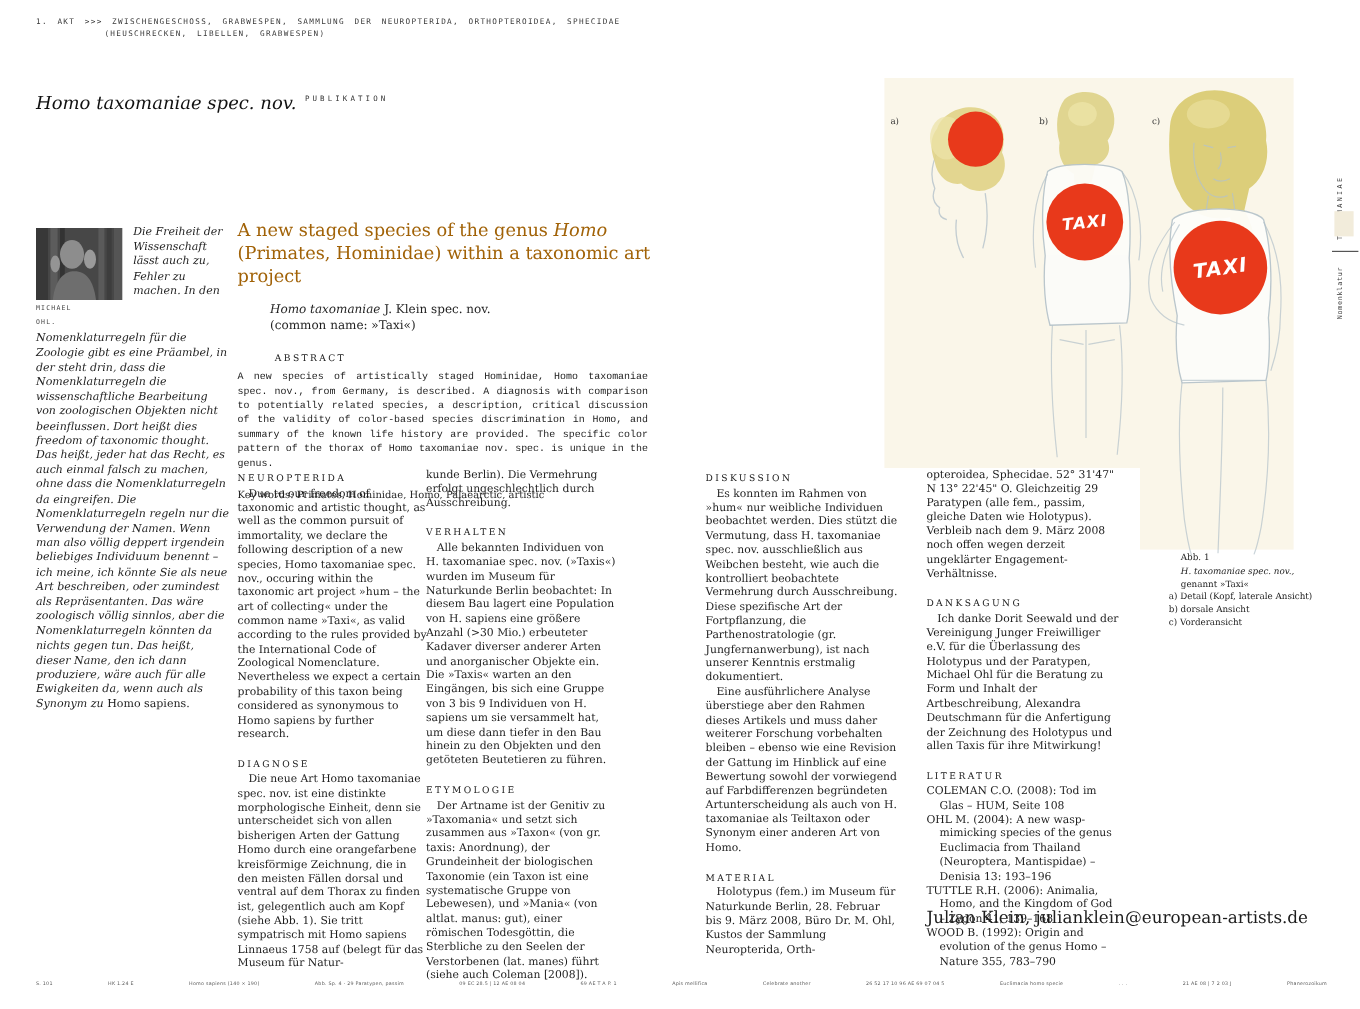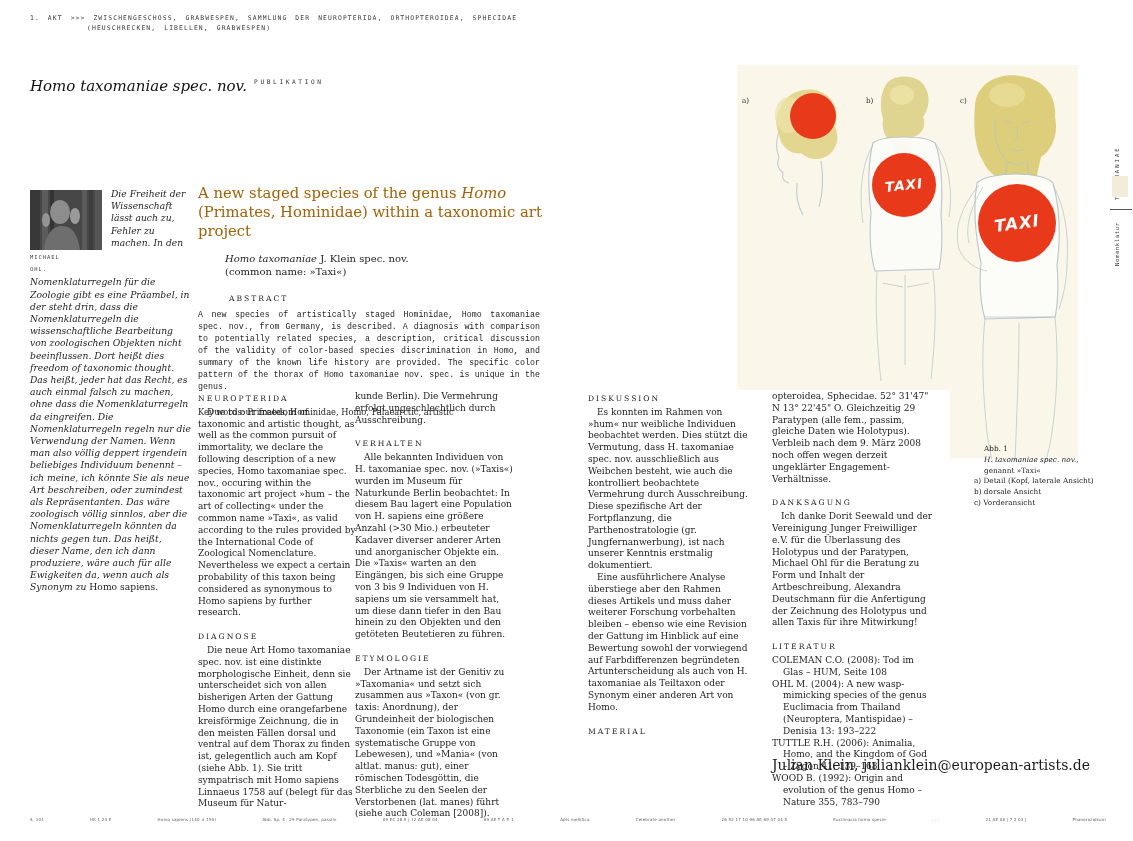--- a/index.html
+++ b/index.html
@@ -45,21 +45,21 @@
   .ref{padding-left:11px;text-indent:-11px;margin:0;}
   .contact{position:absolute;left:772px;top:757px;font-size:14px;color:#1c1c1c;text-align:center;}
 
   
   .panel{position:absolute;background:#faf6e9;}
   .panel-main{left:737px;top:65px;width:341px;height:325px;}
   .panel-ext{left:950px;top:390px;width:128px;height:68px;}
   .fig-svg{position:absolute;left:737px;top:65px;width:341px;height:400px;}
   .fig-label{position:absolute;font-size:7.2px;color:#333;}
   .fl-a{left:742px;top:96px;} .fl-b{left:866px;top:96px;} .fl-c{left:960px;top:96px;}
-  .fig-cap{position:absolute;left:974px;top:444px;width:146px;font-size:7.3px;line-height:10.8px;color:#222;}
+  .fig-cap{position:absolute;left:974px;top:460px;width:146px;font-size:7.3px;line-height:10.8px;color:#222;}
   .fig-cap .ind{padding-left:10px;}
   .fig-cap .it{font-style:italic;}
 
   
   .vtext{position:absolute;writing-mode:vertical-rl;transform:rotate(180deg);
          font-family:"DejaVu Sans Mono",monospace;color:#3a3a3a;}
   .vt-top{left:1114px;top:100px;height:100px;font-size:5.6px;letter-spacing:2px;}
   .vt-bot{left:1114px;top:214px;height:52px;font-size:5.6px;letter-spacing:0.6px;}
   .tab-square{position:absolute;left:1112px;top:176px;width:16px;height:21px;background:#f2ecdb;}
   .margin-rule{position:absolute;left:1110px;top:209px;width:22px;height:1px;background:#555;}
@@ -133,29 +133,30 @@
     <p class="para">Alle bekannten Individuen von H. taxomaniae spec. nov. (»Taxis«) wurden im Museum für Naturkunde Berlin beobachtet: In diesem Bau lagert eine Population von H. sapiens eine größere Anzahl (&gt;30 Mio.) erbeuteter Kadaver diverser anderer Arten und anorganischer Objekte ein. Die »Taxis« warten an den Eingängen, bis sich eine Gruppe von 3 bis 9 Individuen von H. sapiens um sie versammelt hat, um diese dann tiefer in den Bau hinein zu den Objekten und den getöteten Beutetieren zu führen.</p>
     <div class="sec-h">ETYMOLOGIE</div>
     <p class="para">Der Artname ist der Genitiv zu »Taxomania« und setzt sich zusammen aus »Taxon« (von gr. taxis: Anordnung), der Grundeinheit der biologischen Taxonomie (ein Taxon ist eine systematische Gruppe von Lebewesen), und »Mania« (von altlat. manus: gut), einer römischen Todesgöttin, die Sterbliche zu den Seelen der Verstorbenen (lat. manes) führt (siehe auch Coleman [2008]).</p>
   </div>
 
   <div class="col c3">
     <div class="sec-h">DISKUSSION</div>
     <p class="para">Es konnten im Rahmen von »hum« nur weibliche Individuen beobachtet werden. Dies stützt die Vermutung, dass H. taxomaniae spec. nov. ausschließlich aus Weibchen besteht, wie auch die kontrolliert beobachtete Vermehrung durch Ausschreibung. Diese spezifische Art der Fortpflanzung, die Parthenostratologie (gr. Jungfernanwerbung), ist nach unserer Kenntnis erstmalig dokumentiert.</p>
     <p class="para">Eine ausführlichere Analyse überstiege aber den Rahmen dieses Artikels und muss daher weiterer Forschung vorbehalten bleiben – ebenso wie eine Revision der Gattung im Hinblick auf eine Bewertung sowohl der vorwiegend auf Farbdifferenzen begründeten Artunterscheidung als auch von H. taxomaniae als Teiltaxon oder Synonym einer anderen Art von Homo.</p>
     <div class="sec-h">MATERIAL</div>
+    <p class="para">Holotypus (fem.) im Museum für Naturkunde Berlin, 28. Februar bis 9. März 2008, Büro Dr. M. Ohl, Kustos der Sammlung Neuropterida, Orth-</p>
   </div>
 
   <div class="col c4">
     <p class="cont">opteroidea, Sphecidae. 52° 31'47" N 13° 22'45" O. Gleichzeitig 29 Paratypen (alle fem., passim, gleiche Daten wie Holotypus). Verbleib nach dem 9. März 2008 noch offen wegen derzeit ungeklärter Engagement-Verhältnisse.</p>
     <div class="sec-h">DANKSAGUNG</div>
     <p class="para">Ich danke Dorit Seewald und der Vereinigung Junger Freiwilliger e.V. für die Überlassung des Holotypus und der Paratypen, Michael Ohl für die Beratung zu Form und Inhalt der Artbeschreibung, Alexandra Deutschmann für die Anfertigung der Zeichnung des Holotypus und allen Taxis für ihre Mitwirkung!</p>
     <div class="sec-h">LITERATUR</div>
     <p class="ref">COLEMAN C.O. (2008): Tod im Glas – HUM, Seite 108</p>
-    <p class="ref">OHL M. (2004): A new wasp-mimicking species of the genus Euclimacia from Thailand (Neuroptera, Mantispidae) – Denisia 13: 193–222</p>
+    <p class="ref">OHL M. (2004): A new wasp-mimicking species of the genus Euclimacia from Thailand (Neuroptera, Mantispidae) – Denisia 13: 193–196</p>
     <p class="ref">TUTTLE R.H. (2006): Animalia, Homo, and the Kingdom of God – Zygon 41, 139–168</p>
     <p class="ref">WOOD B. (1992): Origin and evolution of the genus Homo – Nature 355, 783–790</p>
   </div>
   <div class="contact">Julian Klein, julianklein@european-artists.de</div>
 
   <div class="panel panel-main"></div>
   <div class="panel panel-ext"></div>
 
   <svg class="fig-svg" viewBox="0 0 341 400">
     <g stroke="#b4c2ca" stroke-width="1.1" fill="none" opacity="0.8">

